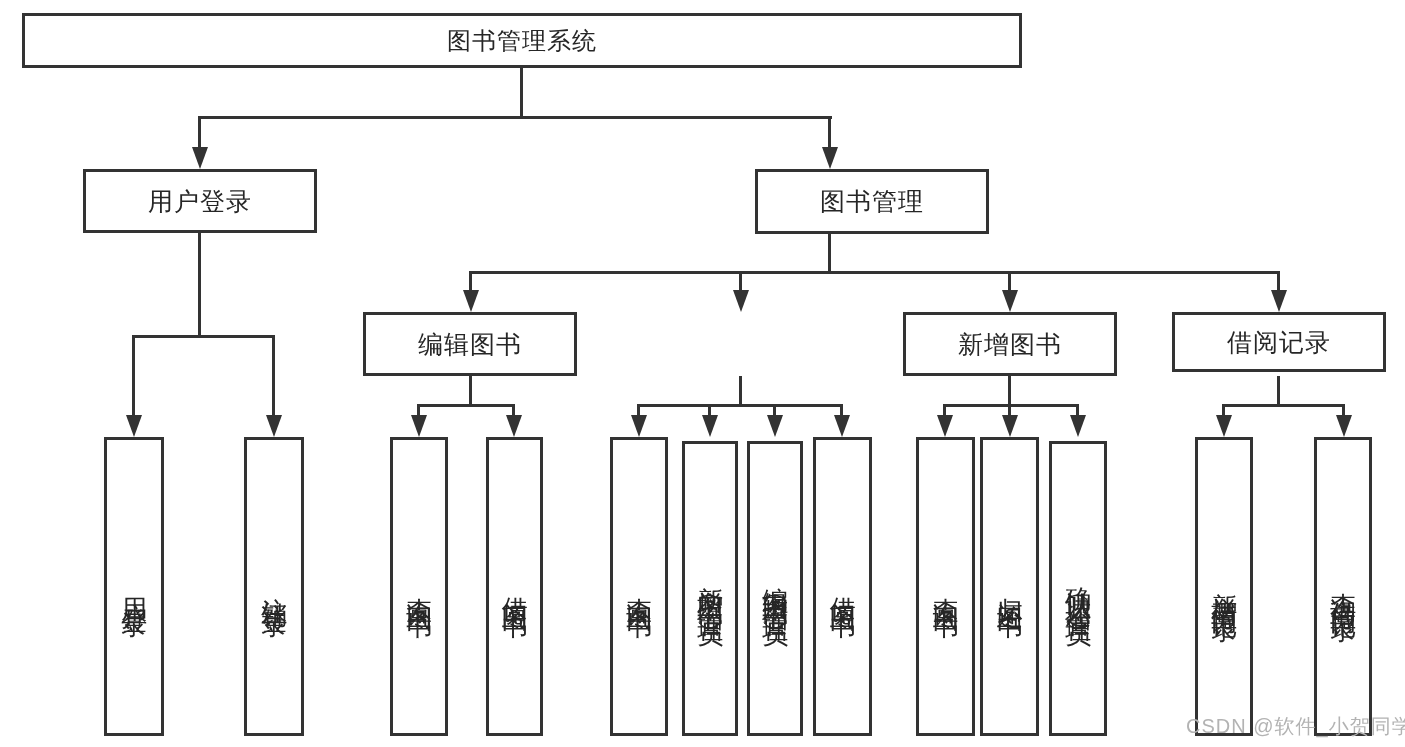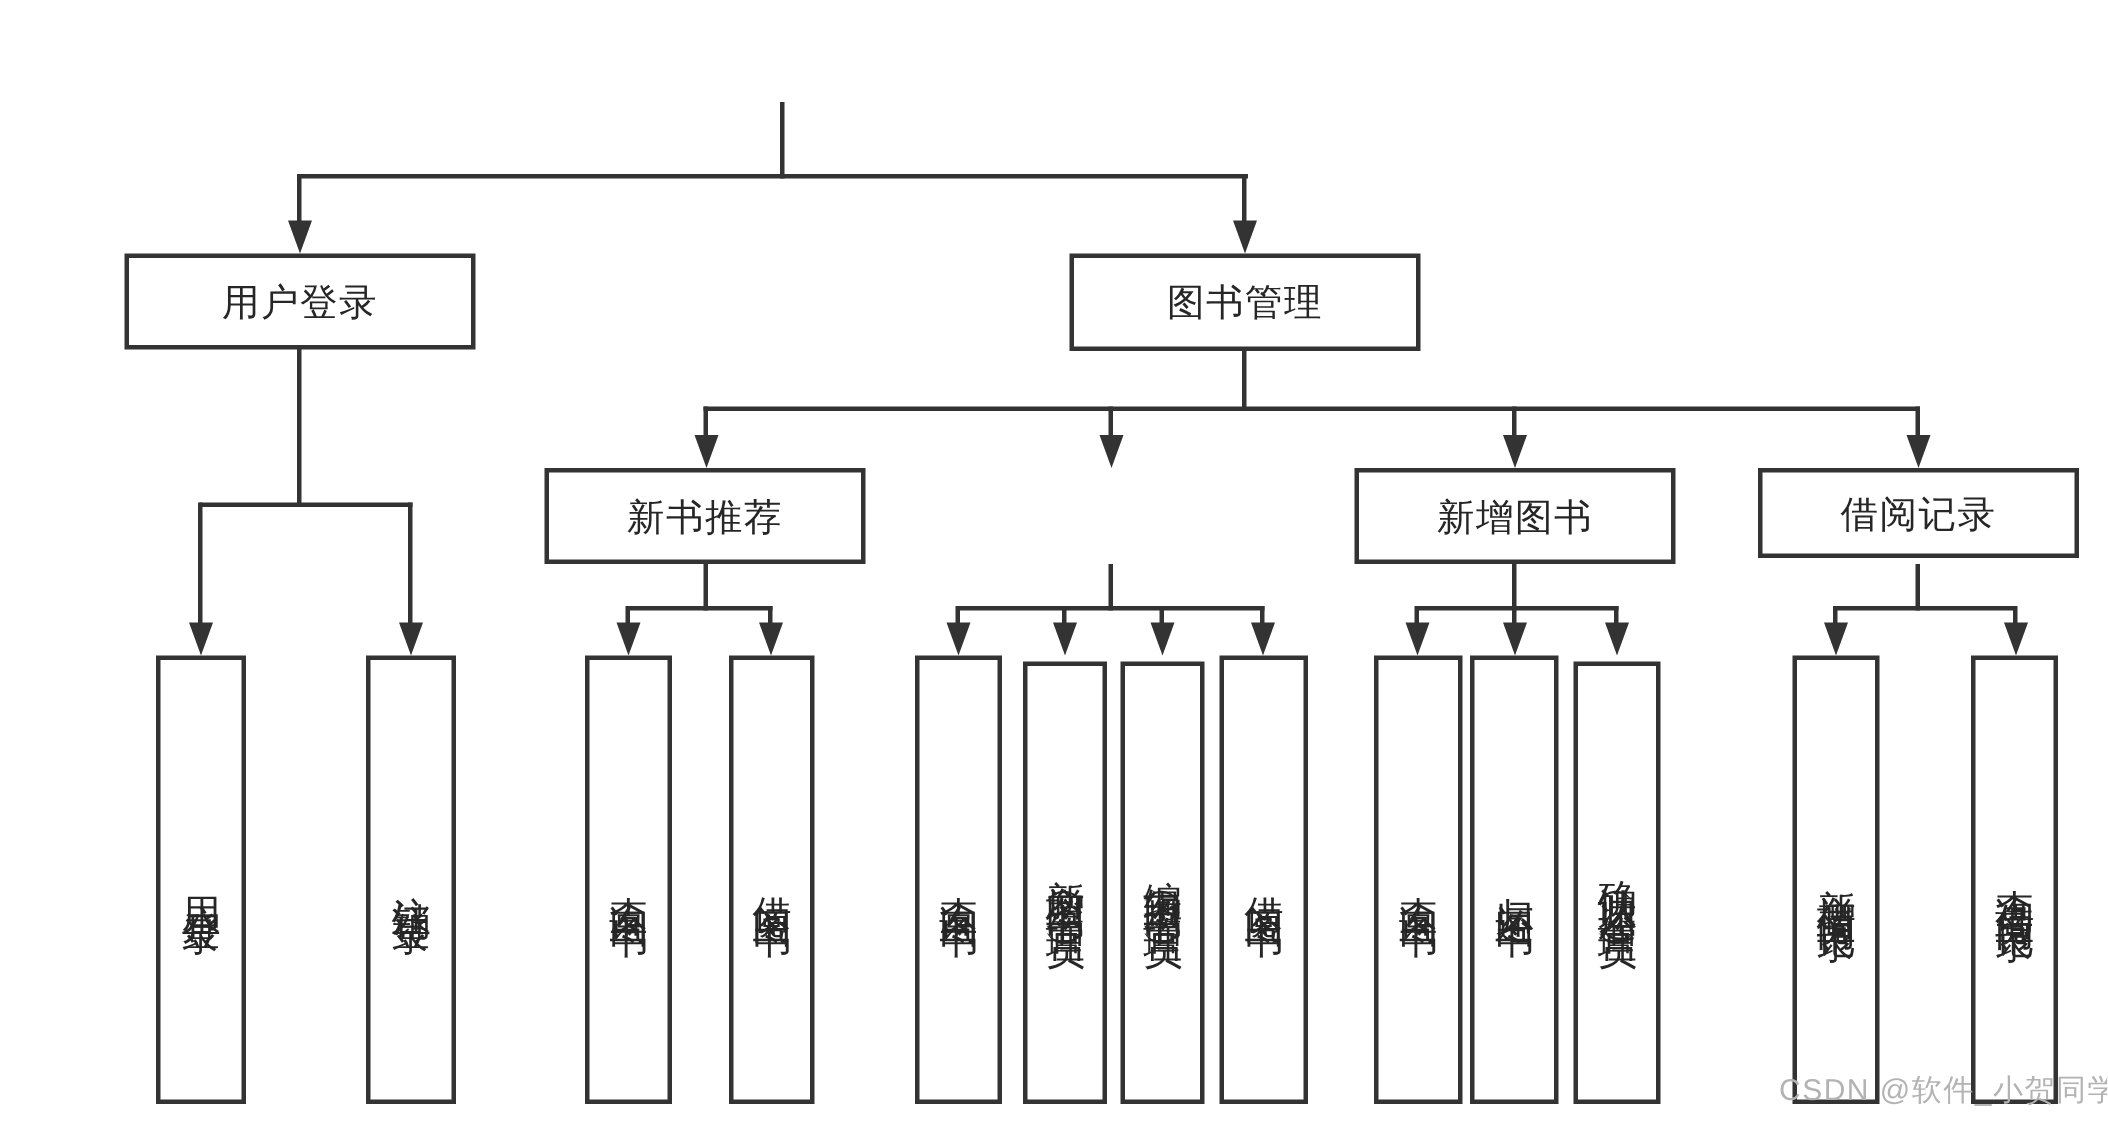--- a/index.html
+++ b/index.html
@@ -48,32 +48,35 @@
     letter-spacing: 1px;
     white-space: nowrap;
     z-index: 10;
   }
 </style>
 </head>
 <body>
 
 <div id="canvas">
 
+  <div class="box hbox root-box" style="left:22px; top:13px; width:1000px; height:55px;">
+    <span>图书管理系统</span>
+  </div>
 
   <div class="vline" style="left:520px; top:68px; height:51px;"></div>
   <div class="hline" style="left:198px; top:116px; width:634px;"></div>
   <div class="vline" style="left:198px; top:116px; height:33px;"></div>
   <div class="arrow" style="left:192px; top:147px;"></div>
   <div class="vline" style="left:828px; top:116px; height:33px;"></div>
   <div class="arrow" style="left:822px; top:147px;"></div>
 
   <div class="box hbox" style="left:83px; top:169px; width:234px; height:64px;">
     <span>用户登录</span>
   </div>
-  <div class="box hbox" style="left:713px; top:169px; width:234px; height:65px;">
+  <div class="box hbox" style="left:755px; top:169px; width:234px; height:65px;">
     <span>图书管理</span>
   </div>
 
   <div class="vline" style="left:198px; top:232px; height:106px;"></div>
   <div class="hline" style="left:133px; top:335px; width:142px;"></div>
   <div class="vline" style="left:132px; top:335px; height:82px;"></div>
   <div class="arrow" style="left:126px; top:415px;"></div>
   <div class="vline" style="left:272px; top:335px; height:82px;"></div>
   <div class="arrow" style="left:266px; top:415px;"></div>
 
@@ -82,21 +85,21 @@
   <div class="vline" style="left:469px; top:271px; height:21px;"></div>
   <div class="arrow" style="left:463px; top:290px;"></div>
   <div class="vline" style="left:739px; top:271px; height:21px;"></div>
   <div class="arrow" style="left:733px; top:290px;"></div>
   <div class="vline" style="left:1008px; top:271px; height:21px;"></div>
   <div class="arrow" style="left:1002px; top:290px;"></div>
   <div class="vline" style="left:1277px; top:271px; height:21px;"></div>
   <div class="arrow" style="left:1271px; top:290px;"></div>
 
   <div class="box hbox" style="left:363px; top:312px; width:214px; height:64px;">
-    <span>新书推荐</span>
+    <span>编辑图书</span>
   </div>
   <div class="box hbox" style="left:903px; top:312px; width:214px; height:64px;">
     <span>新增图书</span>
   </div>
   <div class="box hbox" style="left:1172px; top:312px; width:214px; height:60px;">
     <span>借阅记录</span>
   </div>
 
   <div class="vline" style="left:469px; top:376px; height:31px;"></div>
   <div class="hline" style="left:418px; top:404px; width:97px;"></div>

